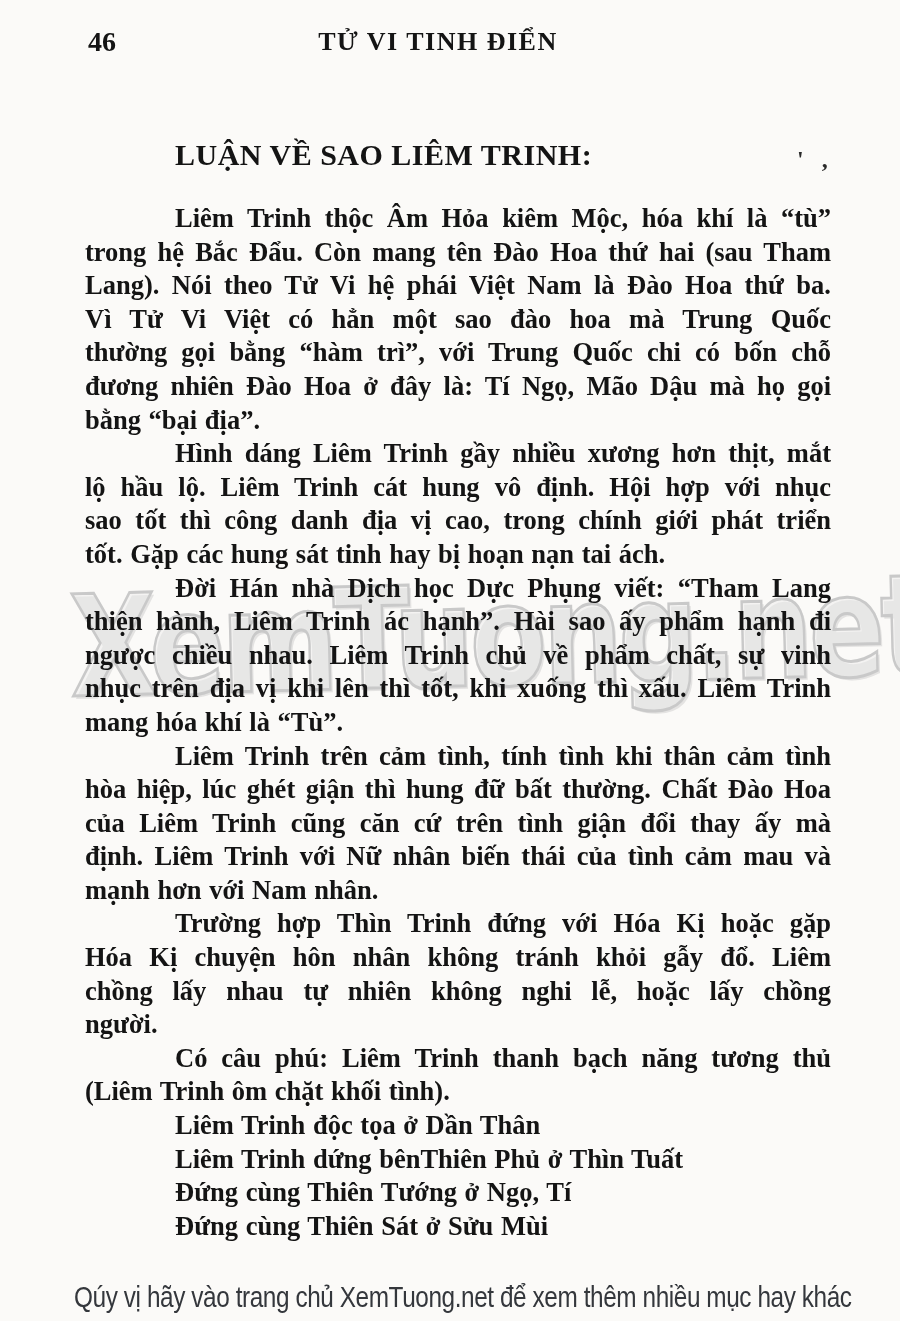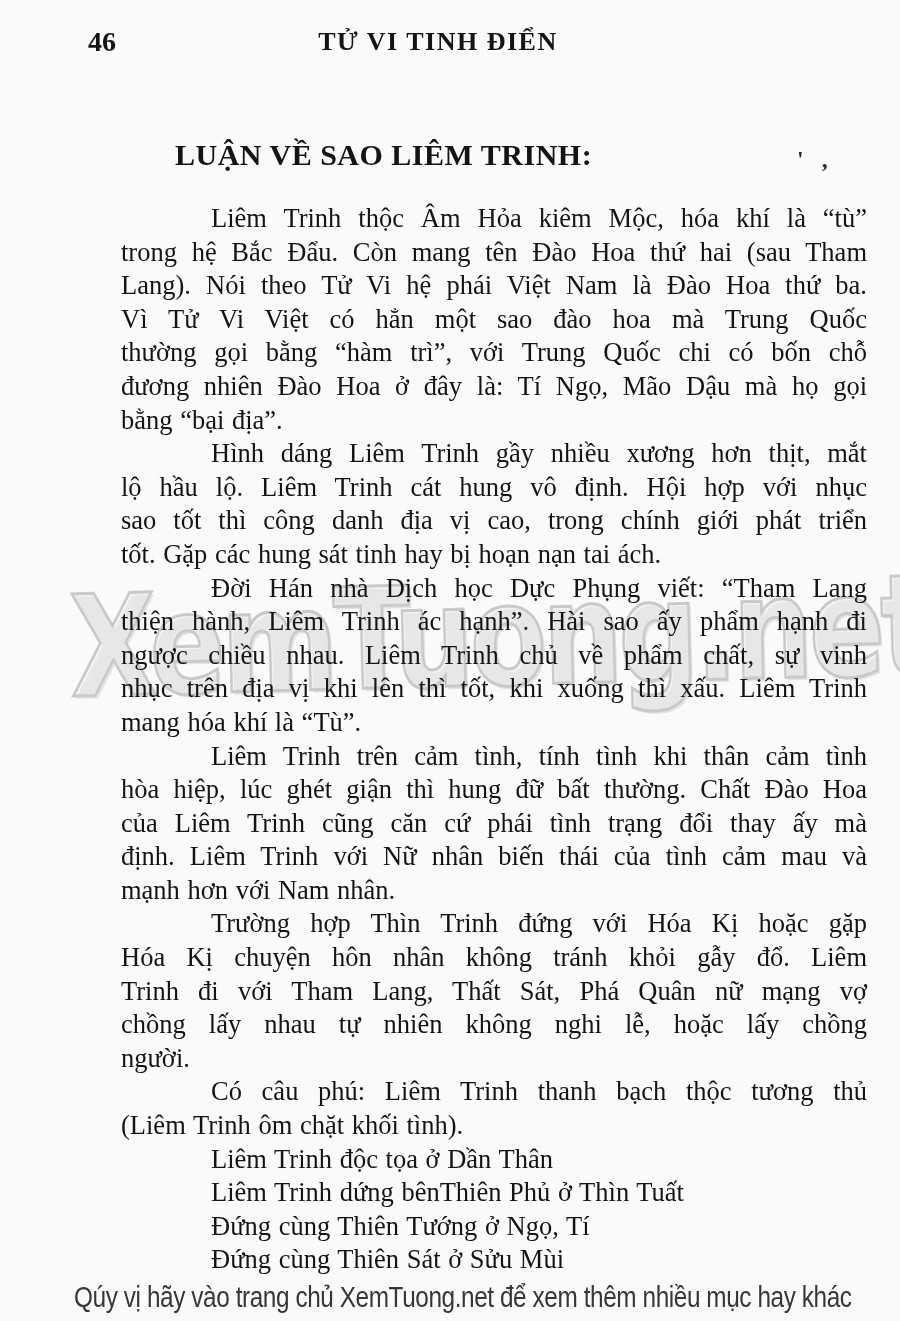--- a/index.html
+++ b/index.html
@@ -51,24 +51,23 @@
     color:var(--watermark_fill);
     -webkit-text-stroke:3px var(--watermark_stroke);
     text-shadow:3px 3px 0 rgba(175,175,175,0.30);
     transform:rotate(-1.5deg) scaleX(0.80);
     transform-origin:left center;
     pointer-events:none;
   }
   
   .bodytext{
     position:absolute;left:85px;top:202px;width:746px;z-index:1;
-    font-size:26.5px;font-weight:400;
+    font-size:26.5px;font-weight:700;
     line-height:33.6px;
     word-spacing:1px;
-    margin-left:36px;
   }
   .line{
     text-align:justify;
     text-align-last:justify;
     text-justify:inter-word;
     white-space:normal;
     height:33.6px;overflow:visible;
   }
   .line.first{text-indent:90px;}
   .line.last{text-align-last:left;}
@@ -115,29 +114,28 @@
       <div class="line">lộ hầu lộ. Liêm Trinh cát hung vô định. Hội hợp với nhục</div>
       <div class="line">sao tốt thì công danh địa vị cao, trong chính giới phát triển</div>
       <div class="line last">tốt. Gặp các hung sát tinh hay bị hoạn nạn tai ách.</div>
       <div class="line first">Đời Hán nhà Dịch học Dực Phụng viết: “Tham Lang</div>
       <div class="line">thiện hành, Liêm Trinh ác hạnh”. Hài sao ấy phẩm hạnh đi</div>
       <div class="line">ngược chiều nhau. Liêm Trinh chủ về phẩm chất, sự vinh</div>
       <div class="line">nhục trên địa vị khi lên thì tốt, khi xuống thì xấu. Liêm Trinh</div>
       <div class="line last">mang hóa khí là “Tù”.</div>
       <div class="line first">Liêm Trinh trên cảm tình, tính tình khi thân cảm tình</div>
       <div class="line">hòa hiệp, lúc ghét giận thì hung đữ bất thường. Chất Đào Hoa</div>
-      <div class="line">của Liêm Trinh cũng căn cứ phái tình trạng đổi thay ấy mà</div>
+      <div class="line">của Liêm Trinh cũng căn cứ trên tình giận đổi thay ấy mà</div>
       <div class="line">định. Liêm Trinh với Nữ nhân biến thái của tình cảm mau và</div>
       <div class="line last">mạnh hơn với Nam nhân.</div>
       <div class="line first">Trường hợp Thìn Trinh đứng với Hóa Kị hoặc gặp</div>
       <div class="line">Hóa Kị chuyện hôn nhân không tránh khỏi gẫy đổ. Liêm</div>
-      <div class="line">Trinh đi với Tham Lang, Thất Sát, Phá Quân nữ mạng vợ</div>
       <div class="line">chồng lấy nhau tự nhiên không nghi lễ, hoặc lấy chồng</div>
       <div class="line last">người.</div>
-      <div class="line first">Có câu phú: Liêm Trinh thanh bạch thộc tương thủ</div>
+      <div class="line first">Có câu phú: Liêm Trinh thanh bạch năng tương thủ</div>
       <div class="line last">(Liêm Trinh ôm chặt khối tình).</div>
       <div class="line plain">Liêm Trinh độc tọa ở Dần Thân</div>
       <div class="line plain">Liêm Trinh dứng bênThiên Phủ ở Thìn Tuất</div>
       <div class="line plain">Đứng cùng Thiên Tướng ở Ngọ, Tí</div>
       <div class="line plain last">Đứng cùng Thiên Sát ở Sửu Mùi</div>
     </div>
 
   <div class="footer">
     <span class="footer-scale"><span>Qúy vị hãy vào trang chủ </span><span class="flink">XemTuong.net</span><span> để xem thêm nhiều mục hay khác</span></span>
   </div>

